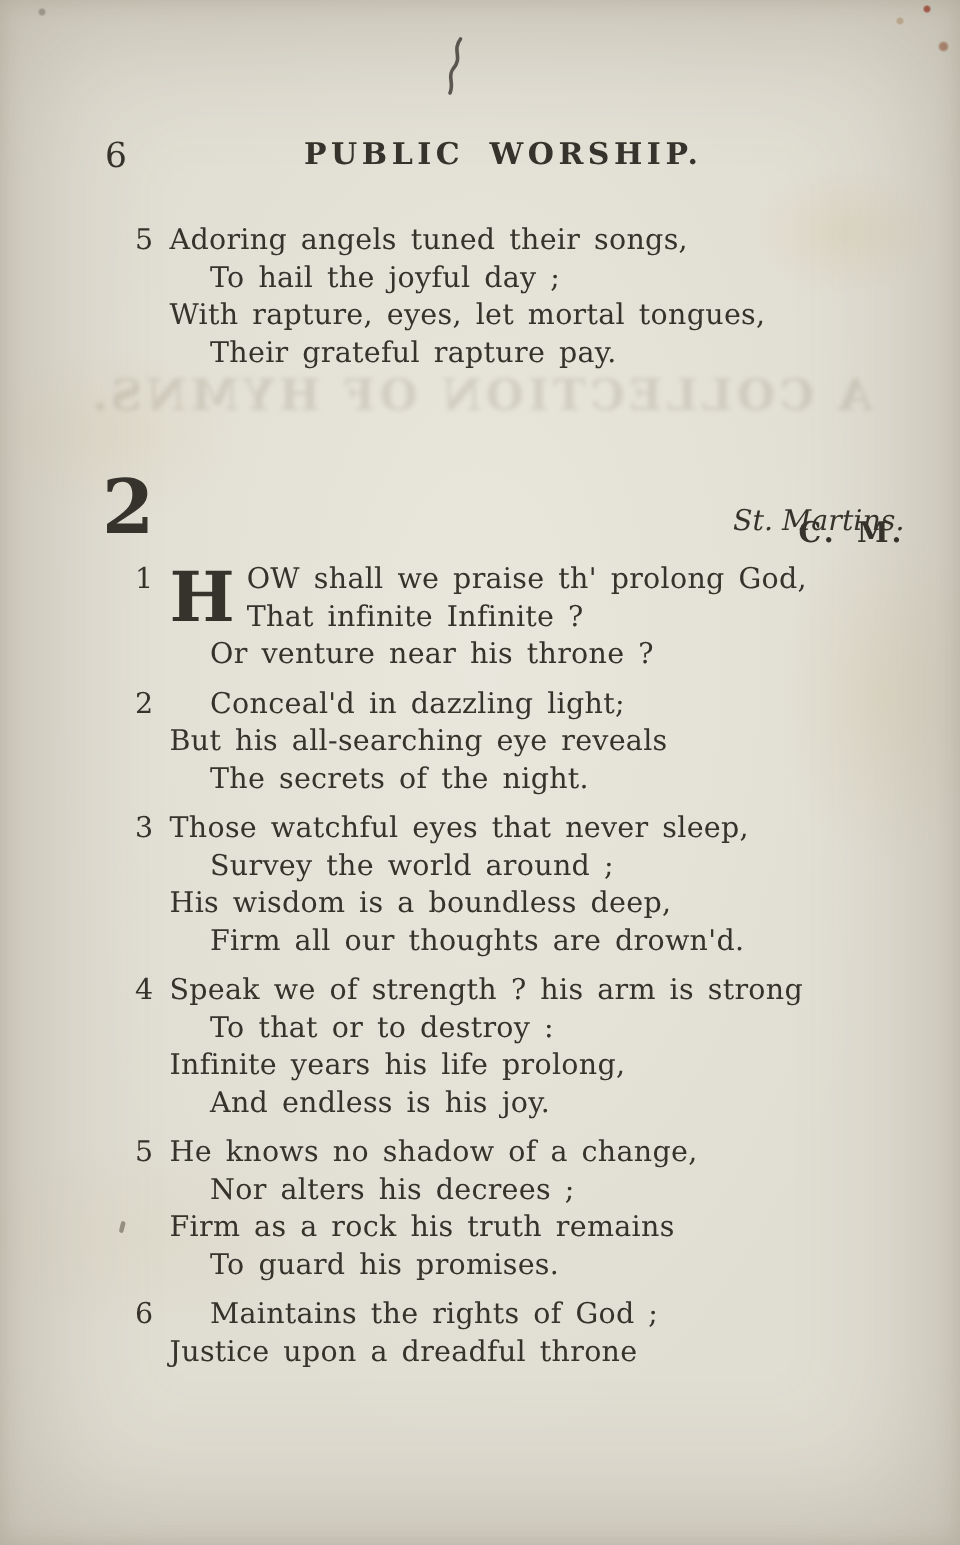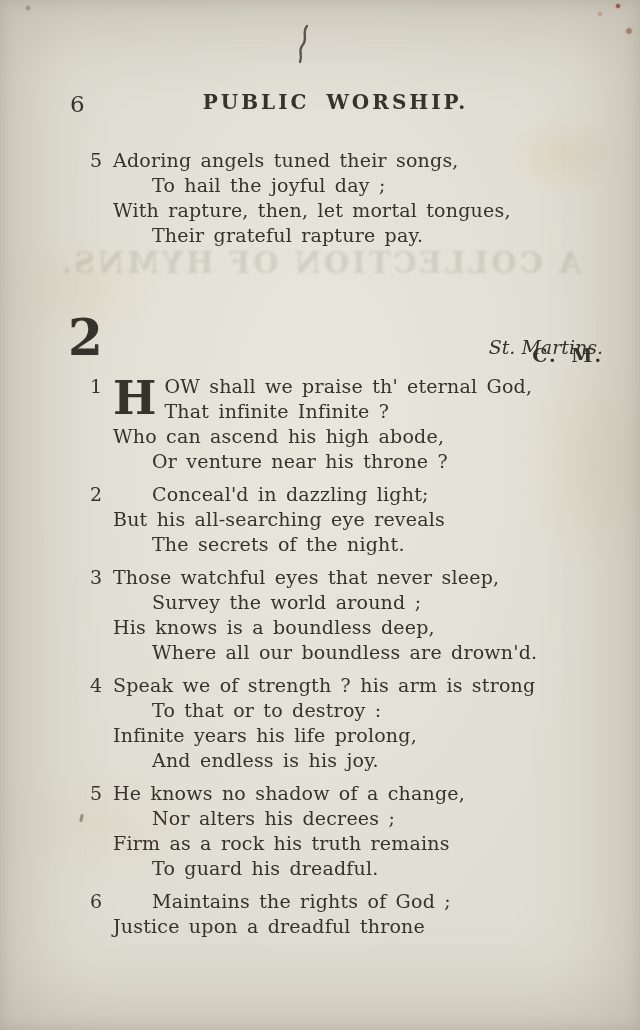--- a/index.html
+++ b/index.html
@@ -45,21 +45,21 @@
   .hymn-number{ position:absolute; left:0; top:-12px; font-size:50px; font-weight:600; }
   .hymn-meter{
     position:absolute; left:0; right:0; bottom:4px; text-align:right;
     font-size:19px; letter-spacing:2px; word-spacing:5px; font-weight:600;
   }
   .hymn-tune{ position:absolute; right:0; bottom:12px; font-style:italic; font-size:19px; }
   .verses.hymn{ margin-top:4px; }
   .verse{ position:relative; padding-left:45px; margin-bottom:8px; }
   .vnum{ position:absolute; left:22px; top:0; font-size:19px; line-height:25px; }
   .vline{ font-size:19px; line-height:25px; word-spacing:3px; letter-spacing:.2px; white-space:nowrap; }
-  .vline.indent{ margin-left:39px; }
+  .vline.indent{ margin-left:27px; }
   .dropcap{
     float:left; font-size:46px; line-height:42px; padding:3px 8px 0 0; font-weight:600;
   }
 </style>
 </head>
 <body>
 
 <div class="page">
 
   <div class="showthrough">A COLLECTION OF HYMNS.</div>
@@ -76,78 +76,77 @@
       <span class="pagenum">6</span>
       <span class="running-title">PUBLIC WORSHIP.</span>
     </div>
 
     <div class="verses prev">
         <div class="verse">
           <span class="vnum">5</span>
           <div class="vbody">
             <div class="vline">Adoring angels tuned their songs,</div>
             <div class="vline indent">To hail the joyful day ;</div>
-            <div class="vline">With rapture, then, let mortal tongues,</div>
+            <div class="vline">With rapture, eyes, let mortal tongues,</div>
             <div class="vline indent">Their grateful rapture pay.</div>
           </div>
         </div>
       </div>
 
     <div class="hymn-heading">
       <span class="hymn-number">2</span>
       <span class="hymn-meter">C. M.</span>
       <span class="hymn-tune">St. Martins.</span>
     </div>
 
     <div class="verses hymn">
         <div class="verse">
           <span class="vnum">1</span>
           <div class="vbody">
             <div class="dropwrap">
               <span class="dropcap">H</span>
-              <div class="vline">OW shall we praise th' eternal God,</div>
+              <div class="vline">OW shall we praise th' prolong God,</div>
               <div class="vline">That infinite Infinite ?</div>
             </div>
-            <div class="vline">Who can ascend his high abode,</div>
             <div class="vline indent">Or venture near his throne ?</div>
           </div>
         </div>
         <div class="verse">
           <span class="vnum">2</span>
           <div class="vbody">
             <div class="vline indent">Conceal'd in dazzling light;</div>
             <div class="vline">But his all-searching eye reveals</div>
             <div class="vline indent">The secrets of the night.</div>
           </div>
         </div>
         <div class="verse">
           <span class="vnum">3</span>
           <div class="vbody">
             <div class="vline">Those watchful eyes that never sleep,</div>
             <div class="vline indent">Survey the world around ;</div>
-            <div class="vline">His knows is a boundless deep,</div>
-            <div class="vline indent">Where all our boundless are drown'd.</div>
+            <div class="vline">His wisdom is a boundless deep,</div>
+            <div class="vline indent">Firm all our thoughts are drown'd.</div>
           </div>
         </div>
         <div class="verse">
           <span class="vnum">4</span>
           <div class="vbody">
             <div class="vline">Speak we of strength ? his arm is strong</div>
             <div class="vline indent">To that or to destroy :</div>
             <div class="vline">Infinite years his life prolong,</div>
             <div class="vline indent">And endless is his joy.</div>
           </div>
         </div>
         <div class="verse">
           <span class="vnum">5</span>
           <div class="vbody">
             <div class="vline">He knows no shadow of a change,</div>
             <div class="vline indent">Nor alters his decrees ;</div>
             <div class="vline">Firm as a rock his truth remains</div>
-            <div class="vline indent">To guard his dreadful.</div>
+            <div class="vline indent">To guard his promises.</div>
           </div>
         </div>
         <div class="verse">
           <span class="vnum">6</span>
           <div class="vbody">
             <div class="vline indent">Maintains the rights of God ;</div>
             <div class="vline">Justice upon a dreadful throne</div>
           </div>
         </div>
       </div>

